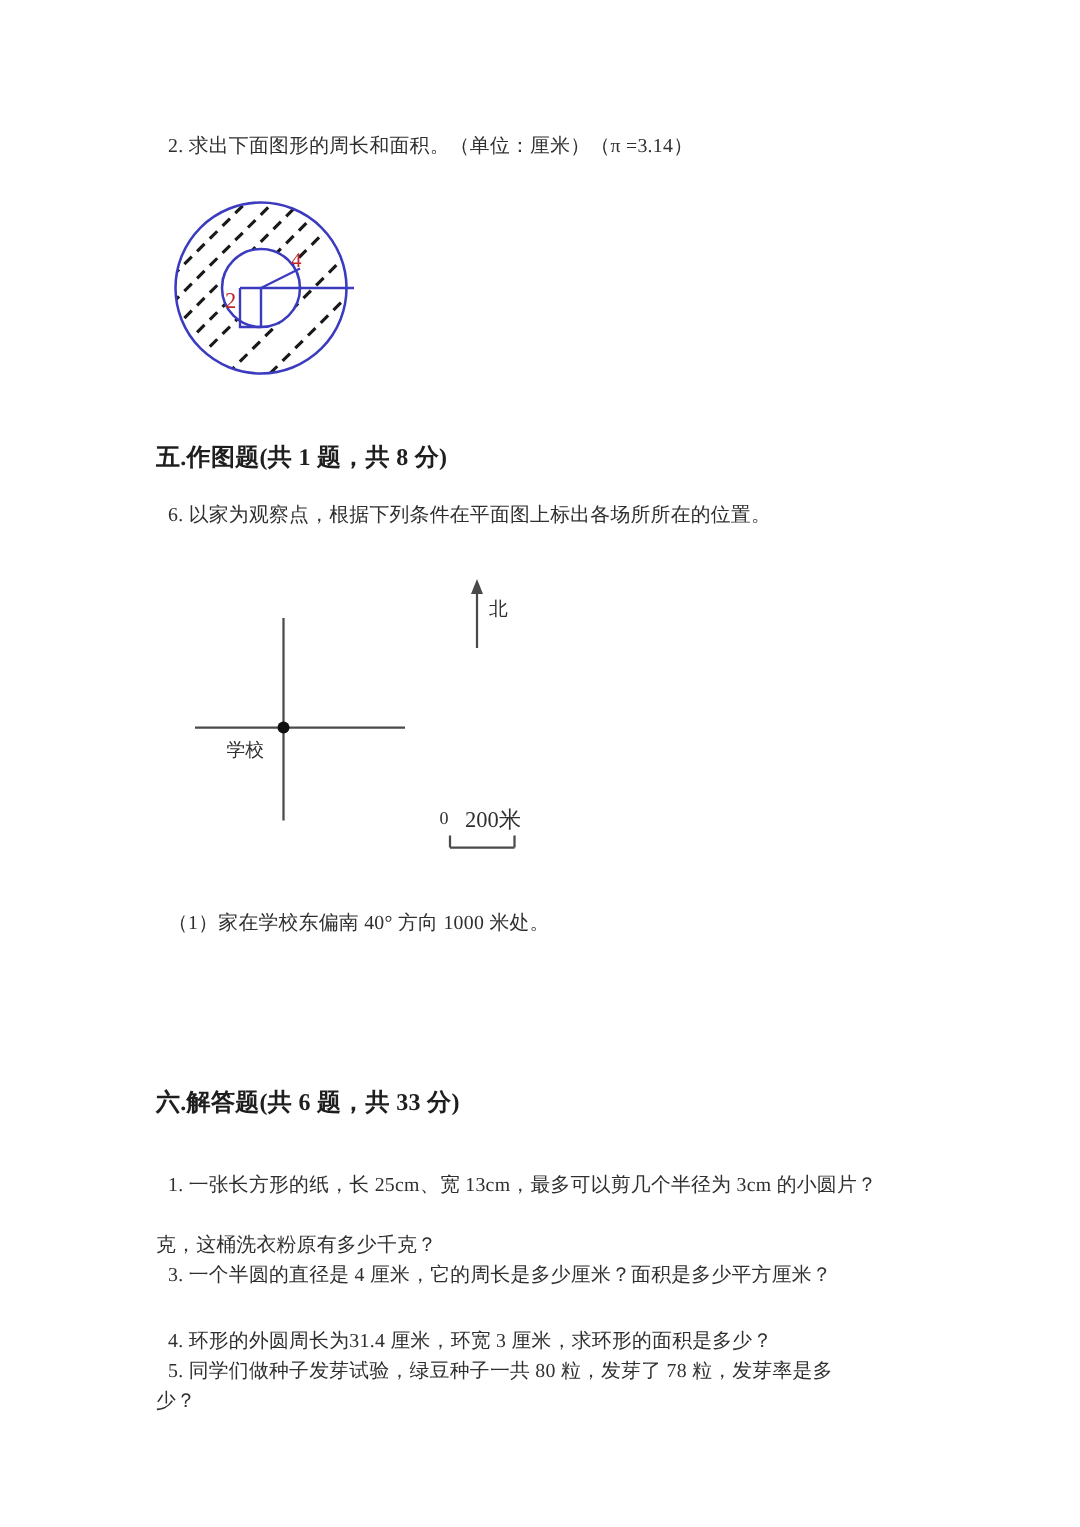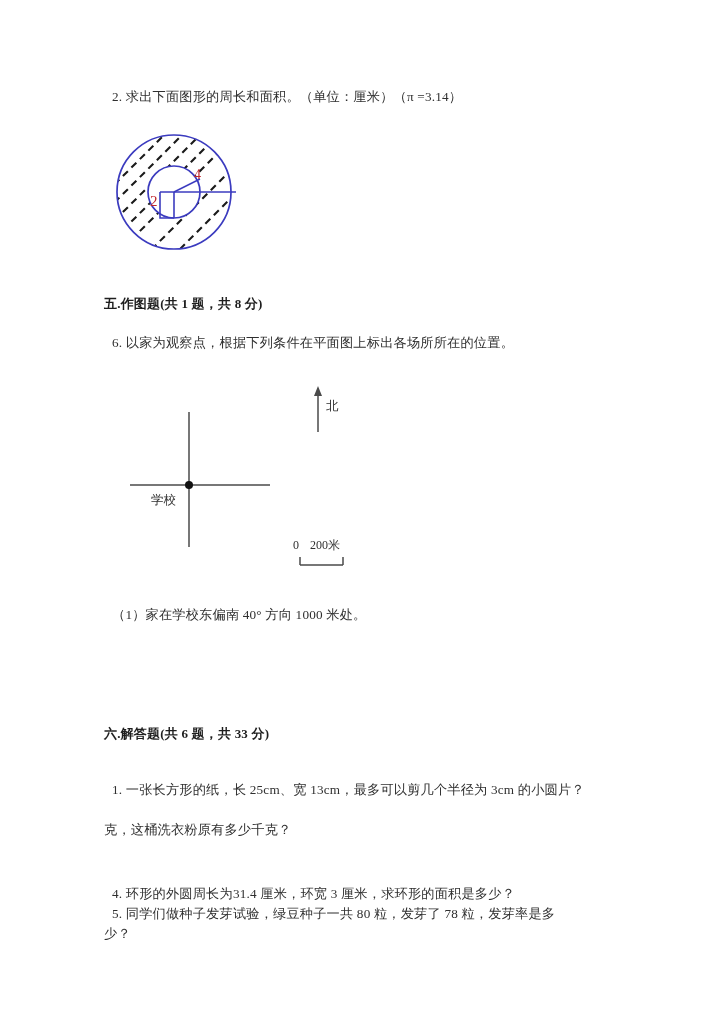--- a/index.html
+++ b/index.html
@@ -25,21 +25,21 @@
   .txt {
     position: absolute;
     font-size: 13.2px;
     line-height: 20px;
     color: #2f2f2f;
     white-space: nowrap;
     letter-spacing: 0.2px;
   }
   .section-head {
     position: absolute;
-    font-size: 13px;
+    font-size: 16px;
     font-weight: bold;
     color: #1e1e1e;
     white-space: nowrap;
     letter-spacing: 0.2px;
     text-align: center;
   }
   
   #ring-figure {
     position: absolute;
     left: 112px;
@@ -128,33 +128,34 @@
       <polygon points="188,4 184,14 192,14" fill="#4a4a4a"></polygon>
 
       <line x1="170" y1="183" x2="170" y2="175" stroke="#4a4a4a" stroke-width="1.5"></line>
       <line x1="170" y1="183" x2="213" y2="183" stroke="#4a4a4a" stroke-width="1.5"></line>
       <line x1="213" y1="183" x2="213" y2="175" stroke="#4a4a4a" stroke-width="1.5"></line>
     </svg>
 
     <span class="figlabel" style="left:21px; top:110px;">学校</span>
     <span class="figlabel" style="left:196px; top:16px;">北</span>
     <span class="figlabel" style="left:163px; top:156px; font-size:12px;">0</span>
-    <span class="figlabel" style="left:180px; top:155px; font-size:12px;">200米</span>
+    <span class="figlabel" style="left:180px; top:155px; font-size:15px;">200米</span>
   </div>
 
   <div class="txt" style="left:112px; top:605px;">（1）家在学校东偏南 40°  方向 1000 米处。</div>
 
 
   <div class="section-head" style="left:104px; top:705px;margin-top:20px;">六.解答题(共 6 题，共 33 分)</div>
 
   <div class="txt" style="left:112px; top:780px;">1. 一张长方形的纸，长 25cm、宽 13cm，最多可以剪几个半径为 3cm 的小圆片？</div>
 
 
   <div class="txt" style="left:104px; top:820px;">克，这桶洗衣粉原有多少千克？</div>
 
+  <div class="txt" style="left:112px; top:840px;">3. 一个半圆的直径是 4 厘米，它的周长是多少厘米？面积是多少平方厘米？</div>
 
   <div class="txt" style="left:112px; top:884px;">4. 环形的外圆周长为31.4 厘米，环宽 3 厘米，求环形的面积是多少？</div>
 
   <div class="txt" style="left:112px; top:904px;">5. 同学们做种子发芽试验，绿豆种子一共 80 粒，发芽了 78 粒，发芽率是多</div>
 
   <div class="txt" style="left:104px; top:924px;">少？</div>
 
 </div>
 
 </body></html>

